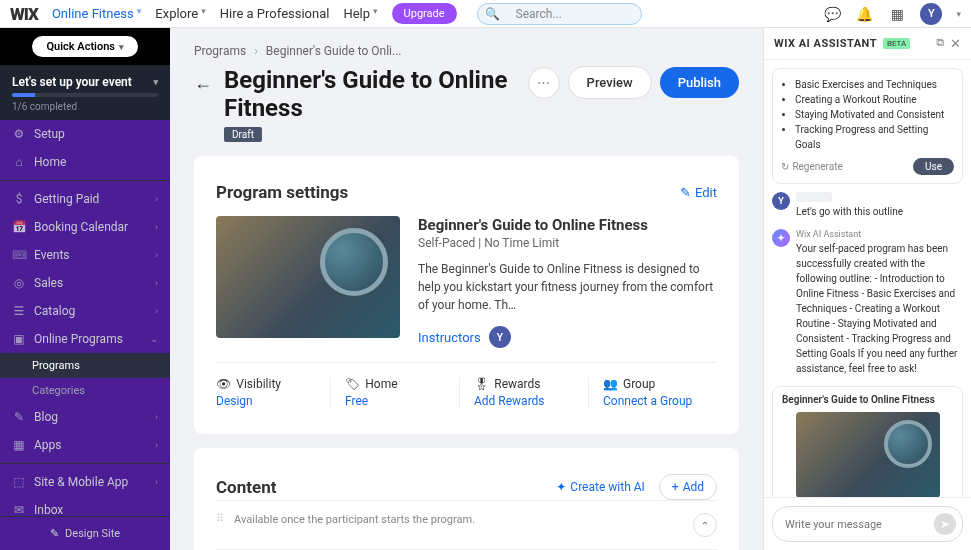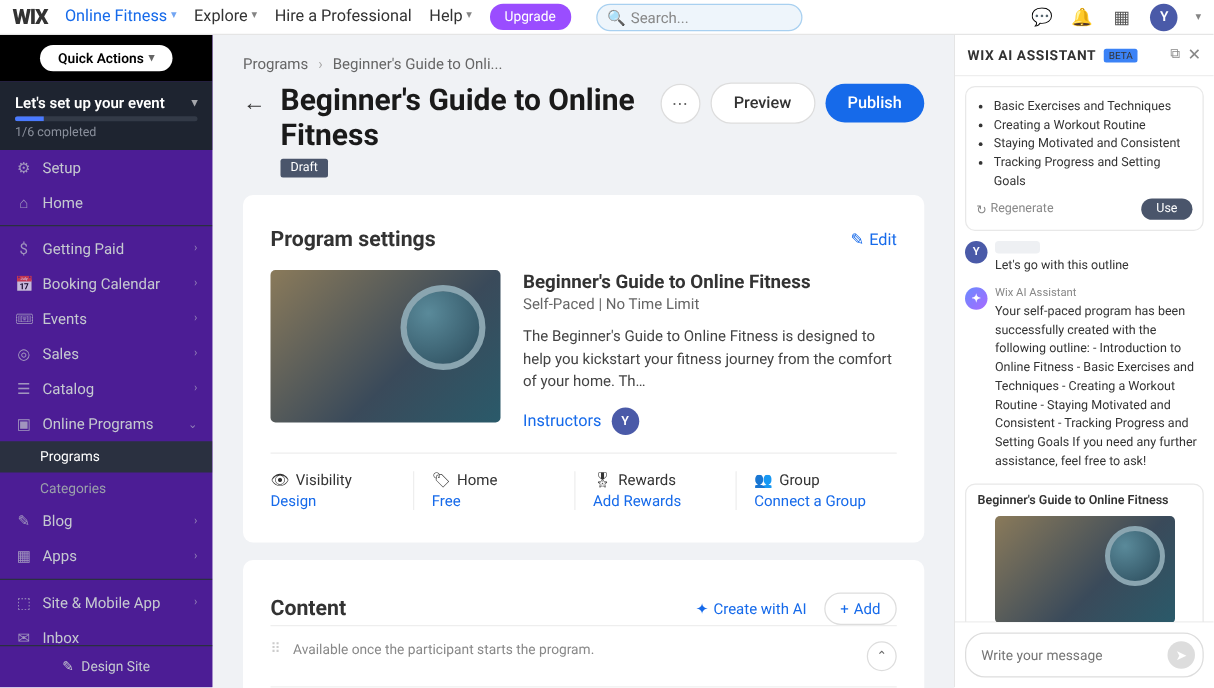--- a/index.html
+++ b/index.html
@@ -72,21 +72,21 @@
     .sec-body{flex:1}
     .sec-title{font-size:13px;font-weight:700;margin-bottom:2px}
     .sec-sub{font-size:11px;color:#888}
     .collapse{width:24px;height:24px;border:1px solid #ddd;border-radius:12px;display:flex;align-items:center;justify-content:center;font-size:10px;color:#666;cursor:pointer}
     .step{padding:10px 0 10px 46px;display:flex;align-items:center;gap:10px;border-top:1px solid #f0f0f0}
     .step-title{font-size:13px;font-weight:600}
     .video-tag{background:#eef0f3;color:#666;font-size:10px;padding:2px 7px;border-radius:9px}
     .ai-panel{width:208px;background:#fff;border-left:1px solid #e5e5e5;display:flex;flex-direction:column;font-size:11px}
     .ai-head{padding:8px 10px;border-bottom:1px solid #eee;display:flex;align-items:center;gap:6px}
     .ai-title{font-weight:700;font-size:11px;letter-spacing:.5px}
-    .beta{background:#3b82f6;font-size:8px;padding:1px 4px;border-radius:2px}
+    .beta{background:#86efac;font-size:8px;padding:1px 4px;border-radius:2px}
     .ai-head-acts{margin-left:auto;display:flex;gap:6px;color:#888}
     .ai-body{flex:1;overflow-y:auto;padding:8px}
     .ai-box{background:#fff;border:1px solid #e8e8e8;border-radius:8px;padding:8px;margin-bottom:8px}
     .ai-list{padding-left:14px;font-size:10px;line-height:1.5;color:#333}
     .ai-acts{display:flex;justify-content:space-between;align-items:center;margin-top:6px}
     .regen{color:#888;font-size:10px;display:flex;align-items:center;gap:3px;cursor:pointer}
     .use-btn{background:#4a556b;color:#fff;border-radius:10px;padding:3px 12px;font-size:10px;cursor:pointer}
     .ai-msg{display:flex;gap:6px;margin-bottom:10px}
     .ai-av{width:18px;height:18px;border-radius:50%;flex-shrink:0;display:flex;align-items:center;justify-content:center;font-size:9px;font-weight:600;color:#fff}
     .ai-av.user{background:#4a5aa8}
@@ -115,21 +115,21 @@
   <span class="tb-link">
       <span>Explore</span>
       <span class="chev">▾</span>
     </span>
   <span class="tb-link">Hire a Professional</span>
   <span class="tb-link">
       <span>Help</span>
       <span class="chev">▾</span>
     </span>
   <span class="upgrade">Upgrade</span>
-  <div class="search">🔍 <span style="margin-left:4px">Search...</span></div>
+  <div class="search">🔍 <span style="margin-left:15px">Search...</span></div>
   <div class="tb-spacer"></div>
   <span class="tb-ico">💬</span>
   <span class="tb-ico">🔔</span>
   <span class="tb-ico">▦</span>
   <span class="avatar">Y</span>
   <span class="chev">▾</span>
 </div>
 
 <div class="shell">
 

